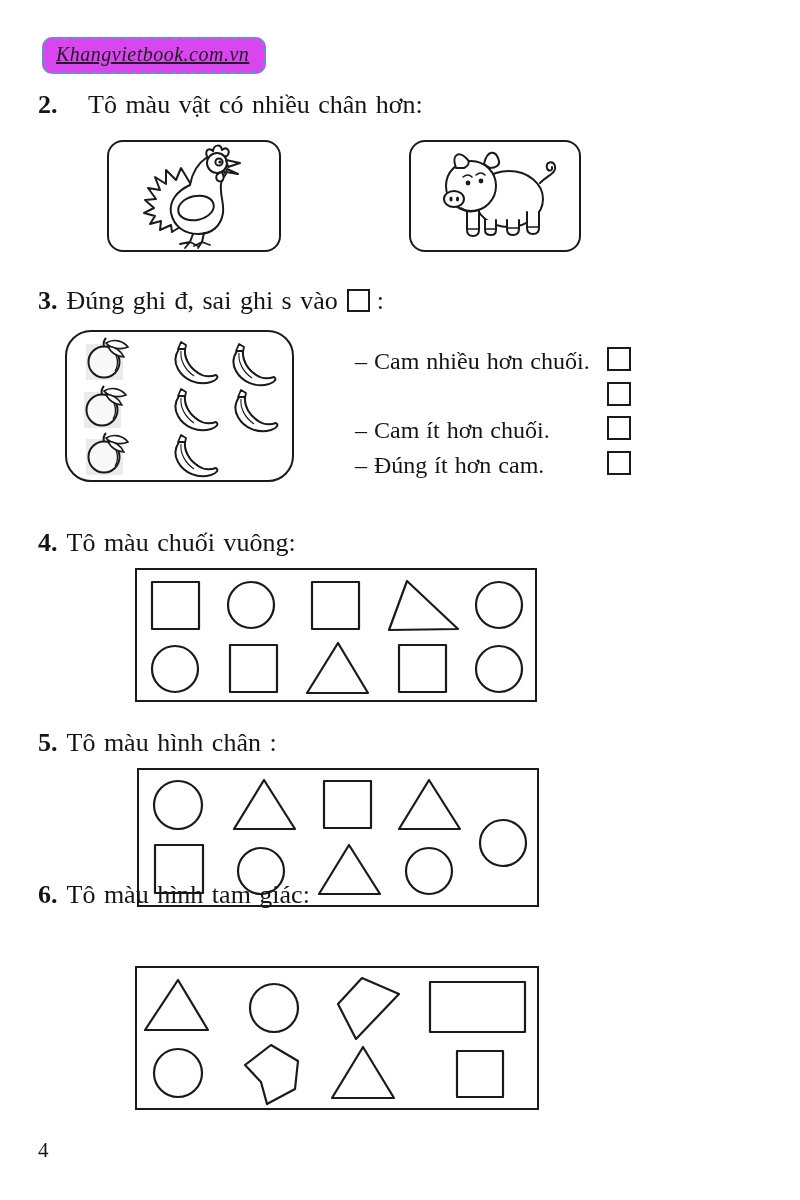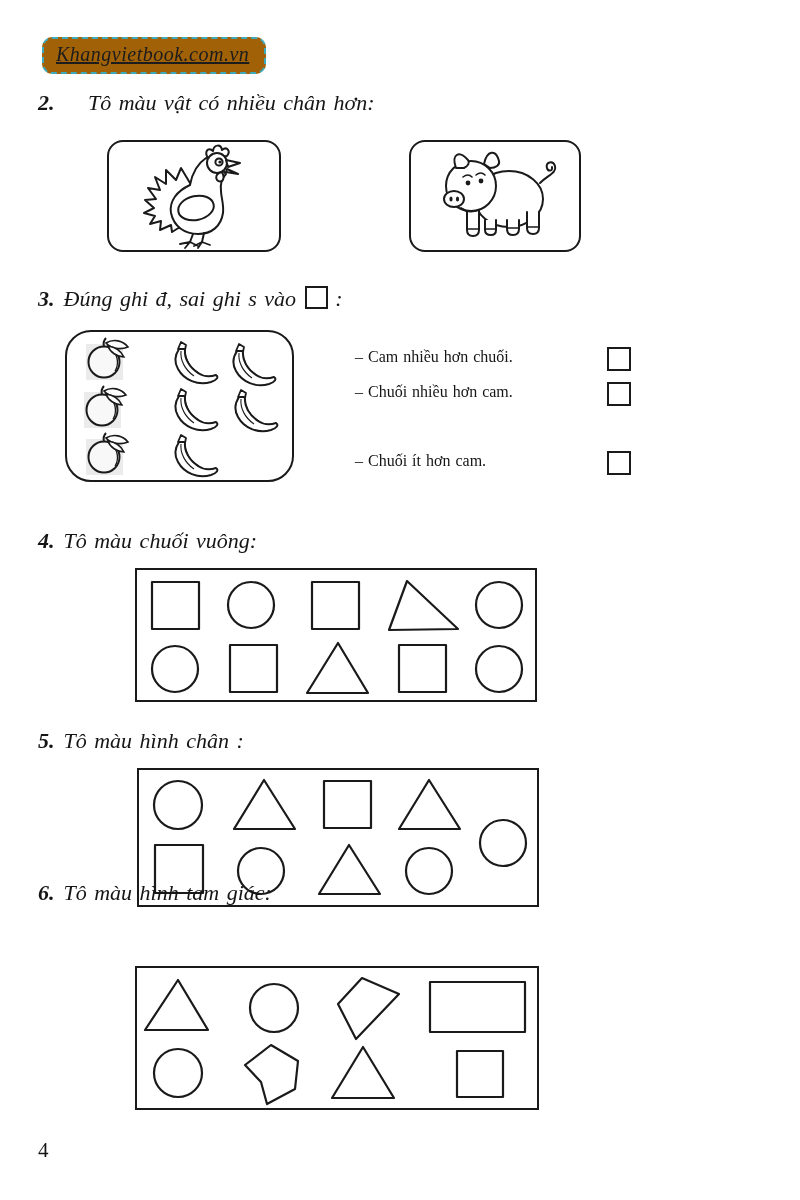--- a/index.html
+++ b/index.html
@@ -5,45 +5,45 @@
   html,body{margin:0;padding:0;}
   body{
     width:800px;height:1200px;position:relative;background:#ffffff;
     font-family:"Liberation Serif","DejaVu Serif",serif;color:#151515;
     overflow:hidden;
   }
   .abs{position:absolute;}
   
   .logo-box{
     left:42px;top:37px;padding:4px 15px 6px 12px;
-    border:2px dashed #3fa9bc;border-radius:10px;background:#a16207;
+    border:2px dashed #3fa9bc;border-radius:10px;background:#d946ef;
   }
   .logo-text{
     font-style:italic;font-size:20px;text-decoration:underline;
     color:#1c1c1c;letter-spacing:0.5px;white-space:nowrap;
   }
   
-  .qline{left:38px;font-size:22px;white-space:nowrap;word-spacing:2px;font-style:italic;}
+  .qline{left:38px;font-size:26px;white-space:nowrap;word-spacing:2px;}
   .qnum{font-weight:bold;margin-right:9px;}
   .qnum.wide{display:inline-block;width:50px;margin-right:0;}
   
   .animal-card{
     border:2.5px solid #1a1a1a;border-radius:16px;background:#fff;overflow:hidden;
   }
   .animal-card svg{display:block;width:100%;height:100%;}
   
   .fruit-box{
     left:65px;top:330px;width:225px;height:148px;
     border:2.5px solid #1a1a1a;border-radius:26px;background:#fff;overflow:hidden;
   }
   .fruit-box svg{display:block;width:100%;height:100%;}
   
   .stmt-wrap{left:355px;top:348px;width:282px;height:132px;}
   .stmt-row{position:absolute;left:0;width:282px;height:26px;}
-  .stmt-text{font-size:16px;white-space:nowrap;word-spacing:1px;}
+  .stmt-text{font-size:24px;white-space:nowrap;word-spacing:1px;}
   .answer-box{
     position:absolute;left:252px;top:-1px;width:20px;height:20px;
     border:2.2px solid #1a1a1a;background:#fff;
   }
   .inline-answer-box{
     display:inline-block;width:19px;height:19px;border:2.2px solid #1a1a1a;
     vertical-align:-3px;margin:0 7px 0 9px;background:#fff;
   }
   
   .shape-box{border:2px solid #1a1a1a;background:#fff;}
@@ -141,25 +141,28 @@
       <use href="#sym-banana" x="95" y="101"></use>
     </svg>
 </div>
 
 <div class="abs stmt-wrap">
   <div class="stmt-row" style="top:0">
     <span class="stmt-text">– Cam nhiều hơn chuối.</span>
     <span class="answer-box"></span>
   </div>
   <div class="stmt-row" style="top:35px">
-    <span class="stmt-text">– Chuối nhiều hơn cam.</span>
+    <span class="answer-box"></span>
+  </div>
+  <div class="stmt-row" style="top:69px">
+    <span class="stmt-text">– Cam ít hơn chuối.</span>
     <span class="answer-box"></span>
   </div>
   <div class="stmt-row" style="top:104px">
-    <span class="stmt-text">– Chuối ít hơn cam.</span>
+    <span class="stmt-text">– Đúng ít hơn cam.</span>
     <span class="answer-box"></span>
   </div>
 </div>
 
 <div class="abs qline" style="top:528px">
   <span class="qnum">4.</span><span>Tô màu chuối vuông:</span>
 </div>
 <div class="abs shape-box" style="left:135px;top:568px;width:398px;height:130px">
   <svg id="q4-svg" viewBox="0 0 398 130">
       <rect x="15" y="12" width="47" height="47" class="shape"></rect>

